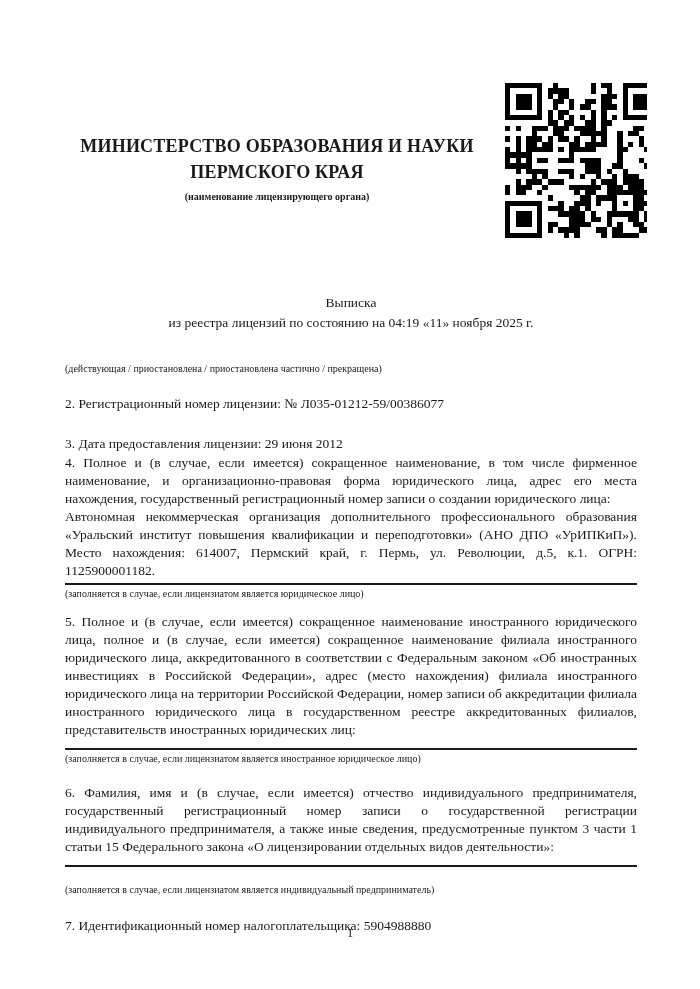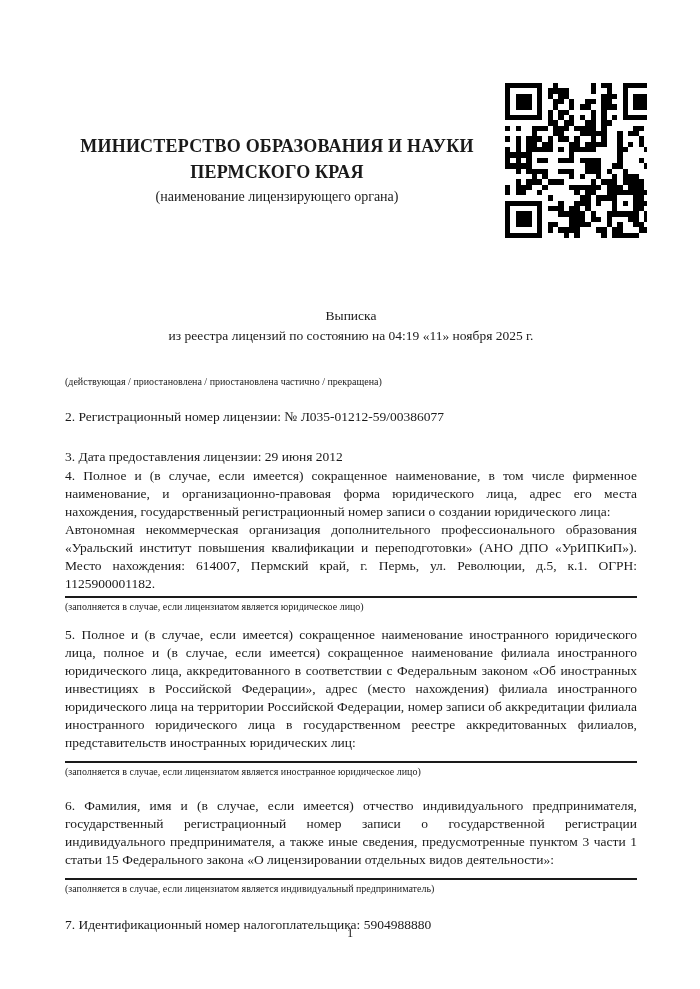--- a/index.html
+++ b/index.html
@@ -23,27 +23,28 @@
     width:430px;
     text-align:center;
   }
   .org-title{
     font-weight:bold;
     font-size:18px;
     line-height:26px;
     letter-spacing:.2px;
   }
   .org-caption{
-    font-size:14px;
+    font-size:10px;
     line-height:13px;
     margin-top:5px;
+    font-weight:bold;
   }
   .content{
     position:absolute;
-    top:306px;left:65px;
+    top:293px;left:65px;
     width:572px;
   }
   .doc-title{
     text-align:center;
     font-size:13.5px;
     line-height:20px;
   }
   .sec{font-size:13.5px;line-height:18px;}
   .sec p{margin:0;}
   .just{text-align:justify;}
@@ -64,21 +65,21 @@
   #sec2{margin-top:20px;}
   #sec3{margin-top:22px;}
   #sec4{margin-top:1px;}
   #sec4 .rule{margin-top:3px;}
   #sec4 .caption{margin-top:2px;}
   #sec5{margin-top:13px;}
   #sec5 .rule{margin-top:9px;}
   #sec5 .caption{margin-top:2px;}
   #sec6{margin-top:19px;}
   #sec6 .rule{margin-top:9px;}
-  #sec6 .caption{margin-top:2px;}
+  #sec6 .caption{margin-top:16px;}
   #sec7{margin-top:21px;}
   .page-number{
     position:absolute;
     top:926px;left:0;
     width:700px;
     text-align:center;
     font-size:12.5px;
   }
 </style>
 </head>

